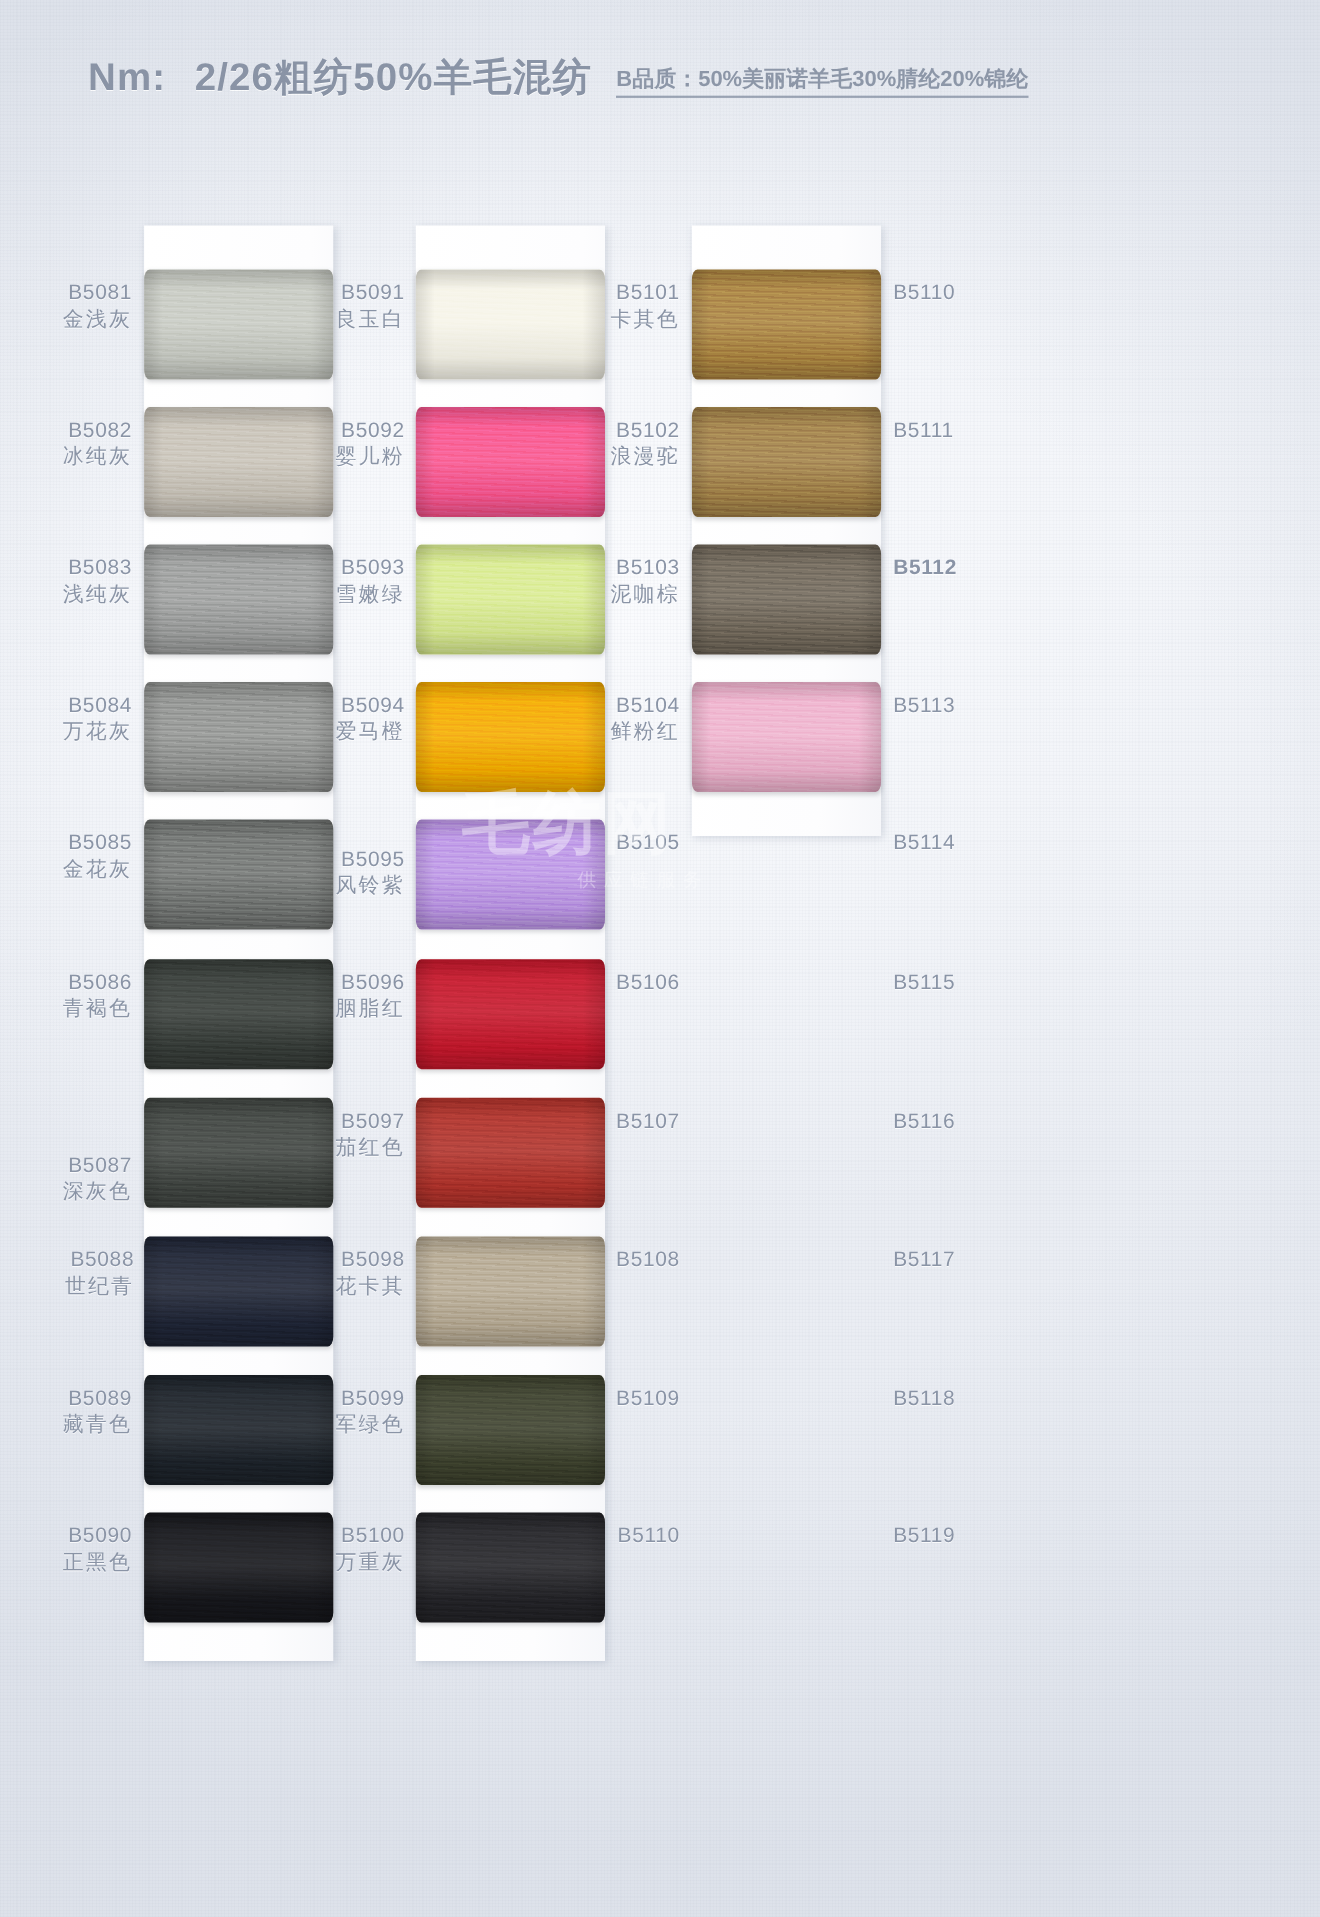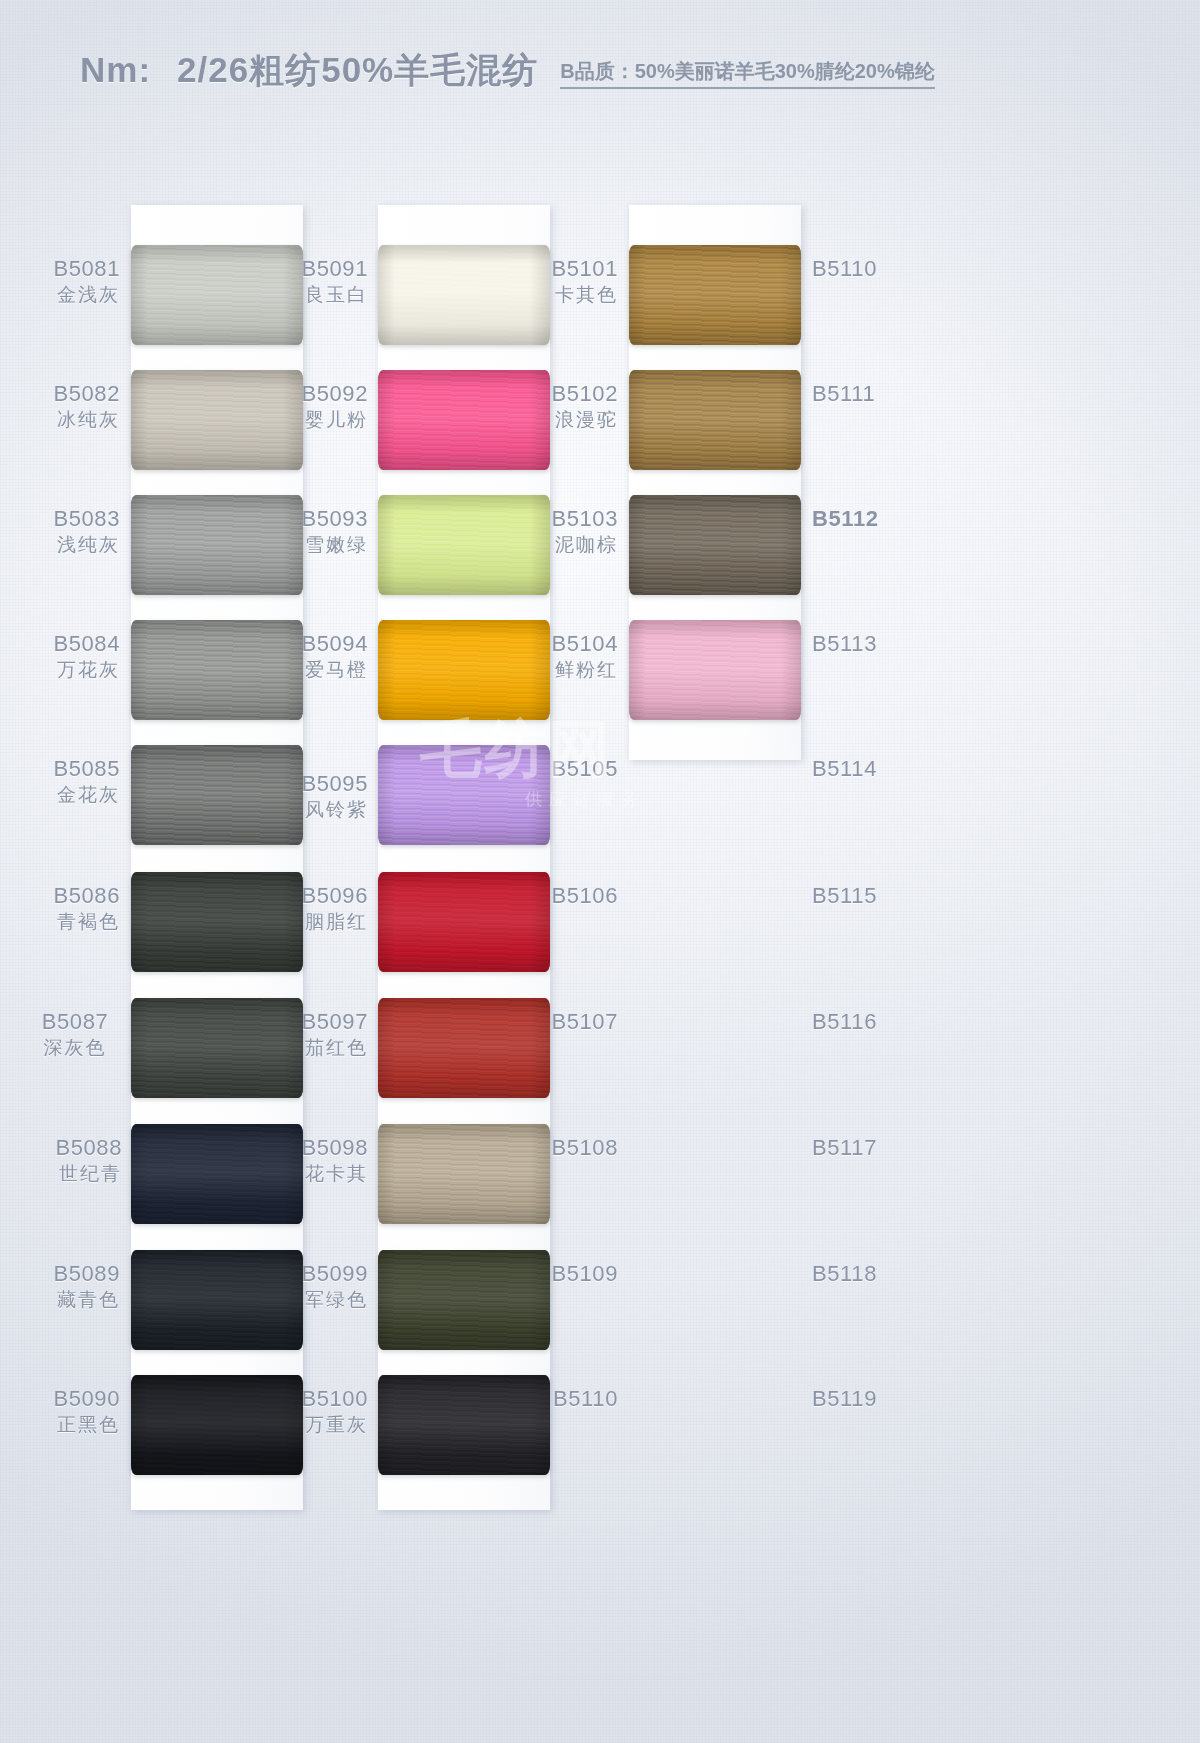--- a/index.html
+++ b/index.html
@@ -148,21 +148,21 @@
   .label {
     position: absolute;
     z-index: 5;
     color: #8a94a6;
     text-shadow: 0 1px 0 rgba(255,255,255,0.8);
     line-height: 1.28;
     white-space: nowrap;
   }
   .label.right  { text-align: right; }
   .label.left   { text-align: left; }
-  .label .code  { font-size: 22px; letter-spacing: 0.6px; display: block; }
+  .label .code  { font-size: 19px; letter-spacing: 0.6px; display: block; }
   .label .name  { font-size: 19px; letter-spacing: 2px; display: block; }
 </style>
 </head>
 <body>
 
 <div id="page">
   <div class="vignette"></div>
 
   <div id="header">
     <div id="title">
@@ -227,21 +227,21 @@
       </div>
       <div class="label right" style="left: 30px; width: 90px; top: 882px;">
         <span class="code">B5086</span>
         <span class="name">青褐色</span>
       </div>
       <div class="swatch" style="left: 131px; top: 998px; width: 172px; height: 100px; background: rgb(62, 67, 63); border-radius: 5px / 9px; box-shadow: rgba(90, 95, 105, 0.25) 0px 2px 4px;">
         <div class="fiber"></div>
         <div class="shade"></div>
         <div class="sideshade"></div>
       </div>
-      <div class="label right" style="left: 30px; width: 90px; top: 1008px; text-align: center;">
+      <div class="label right" style="left: 30px; width: 90px; top: 1048px;">
         <span class="code">B5087</span>
         <span class="name">深灰色</span>
       </div>
       <div class="swatch" style="left: 131px; top: 1124px; width: 172px; height: 100px; background: rgb(29, 35, 51); border-radius: 5px / 9px; box-shadow: rgba(90, 95, 105, 0.25) 0px 2px 4px;">
         <div class="fiber"></div>
         <div class="shade"></div>
         <div class="sideshade"></div>
       </div>
       <div class="label right" style="left: 32px; width: 90px; top: 1134px;">
         <span class="code">B5088</span>

